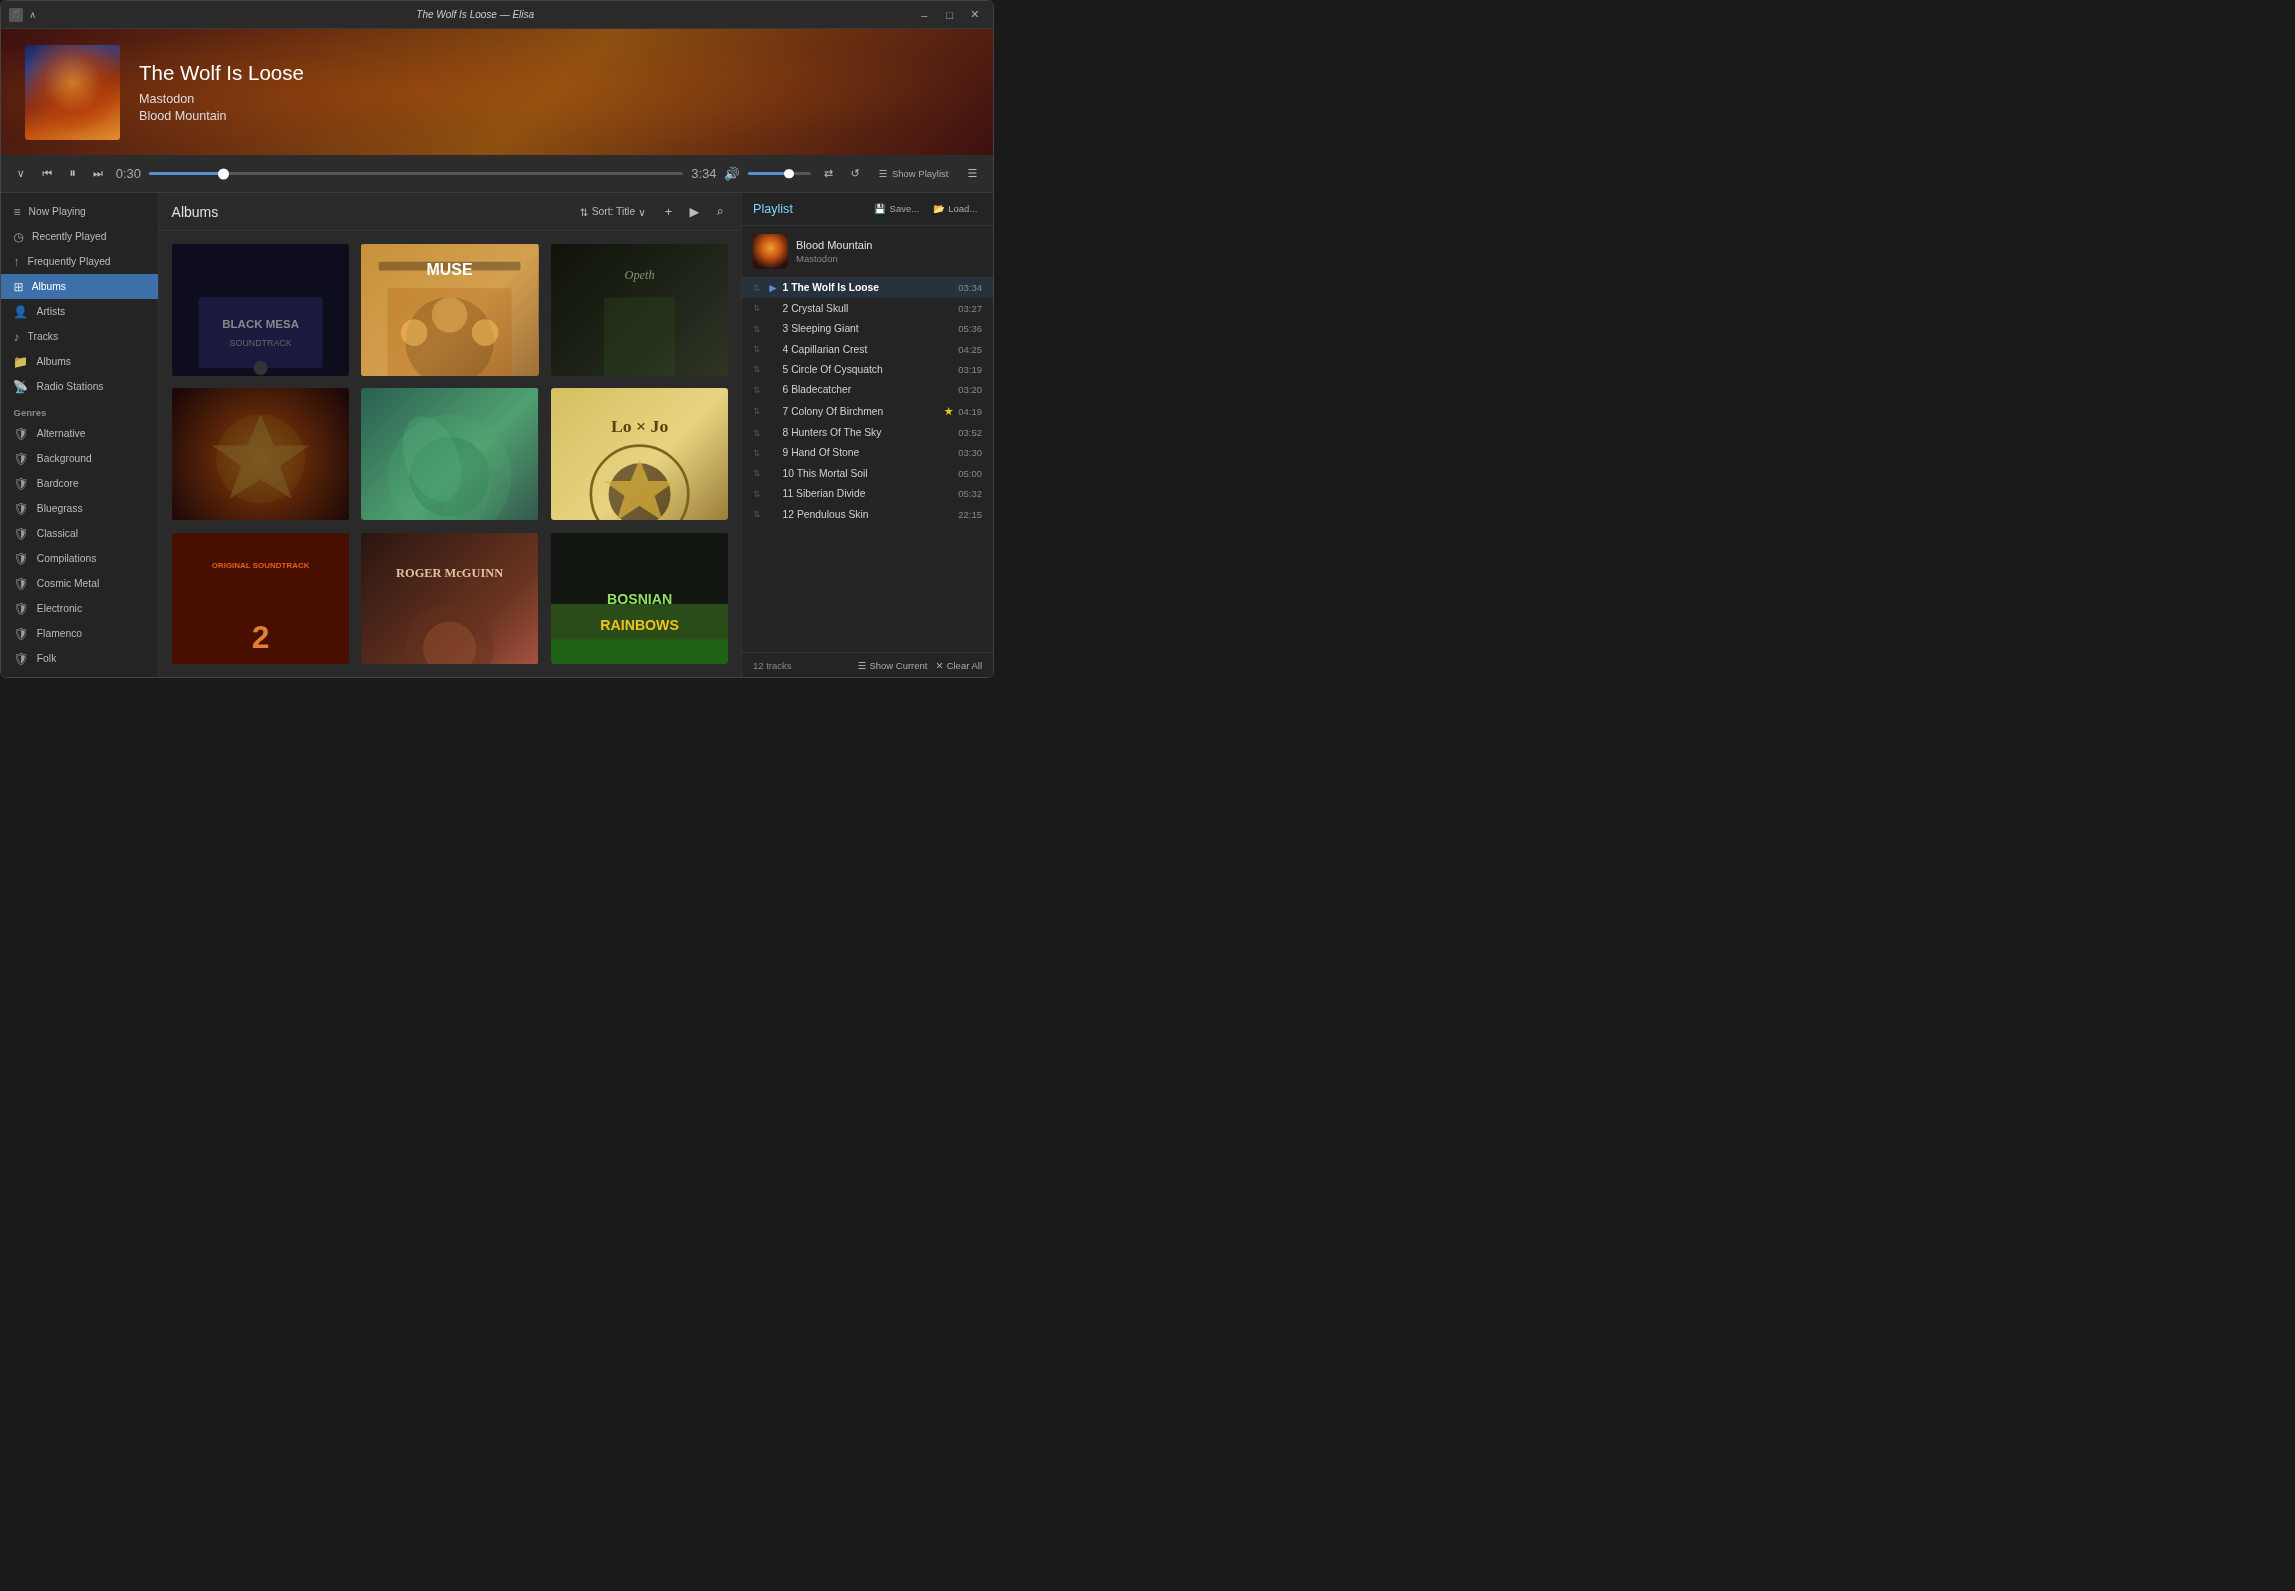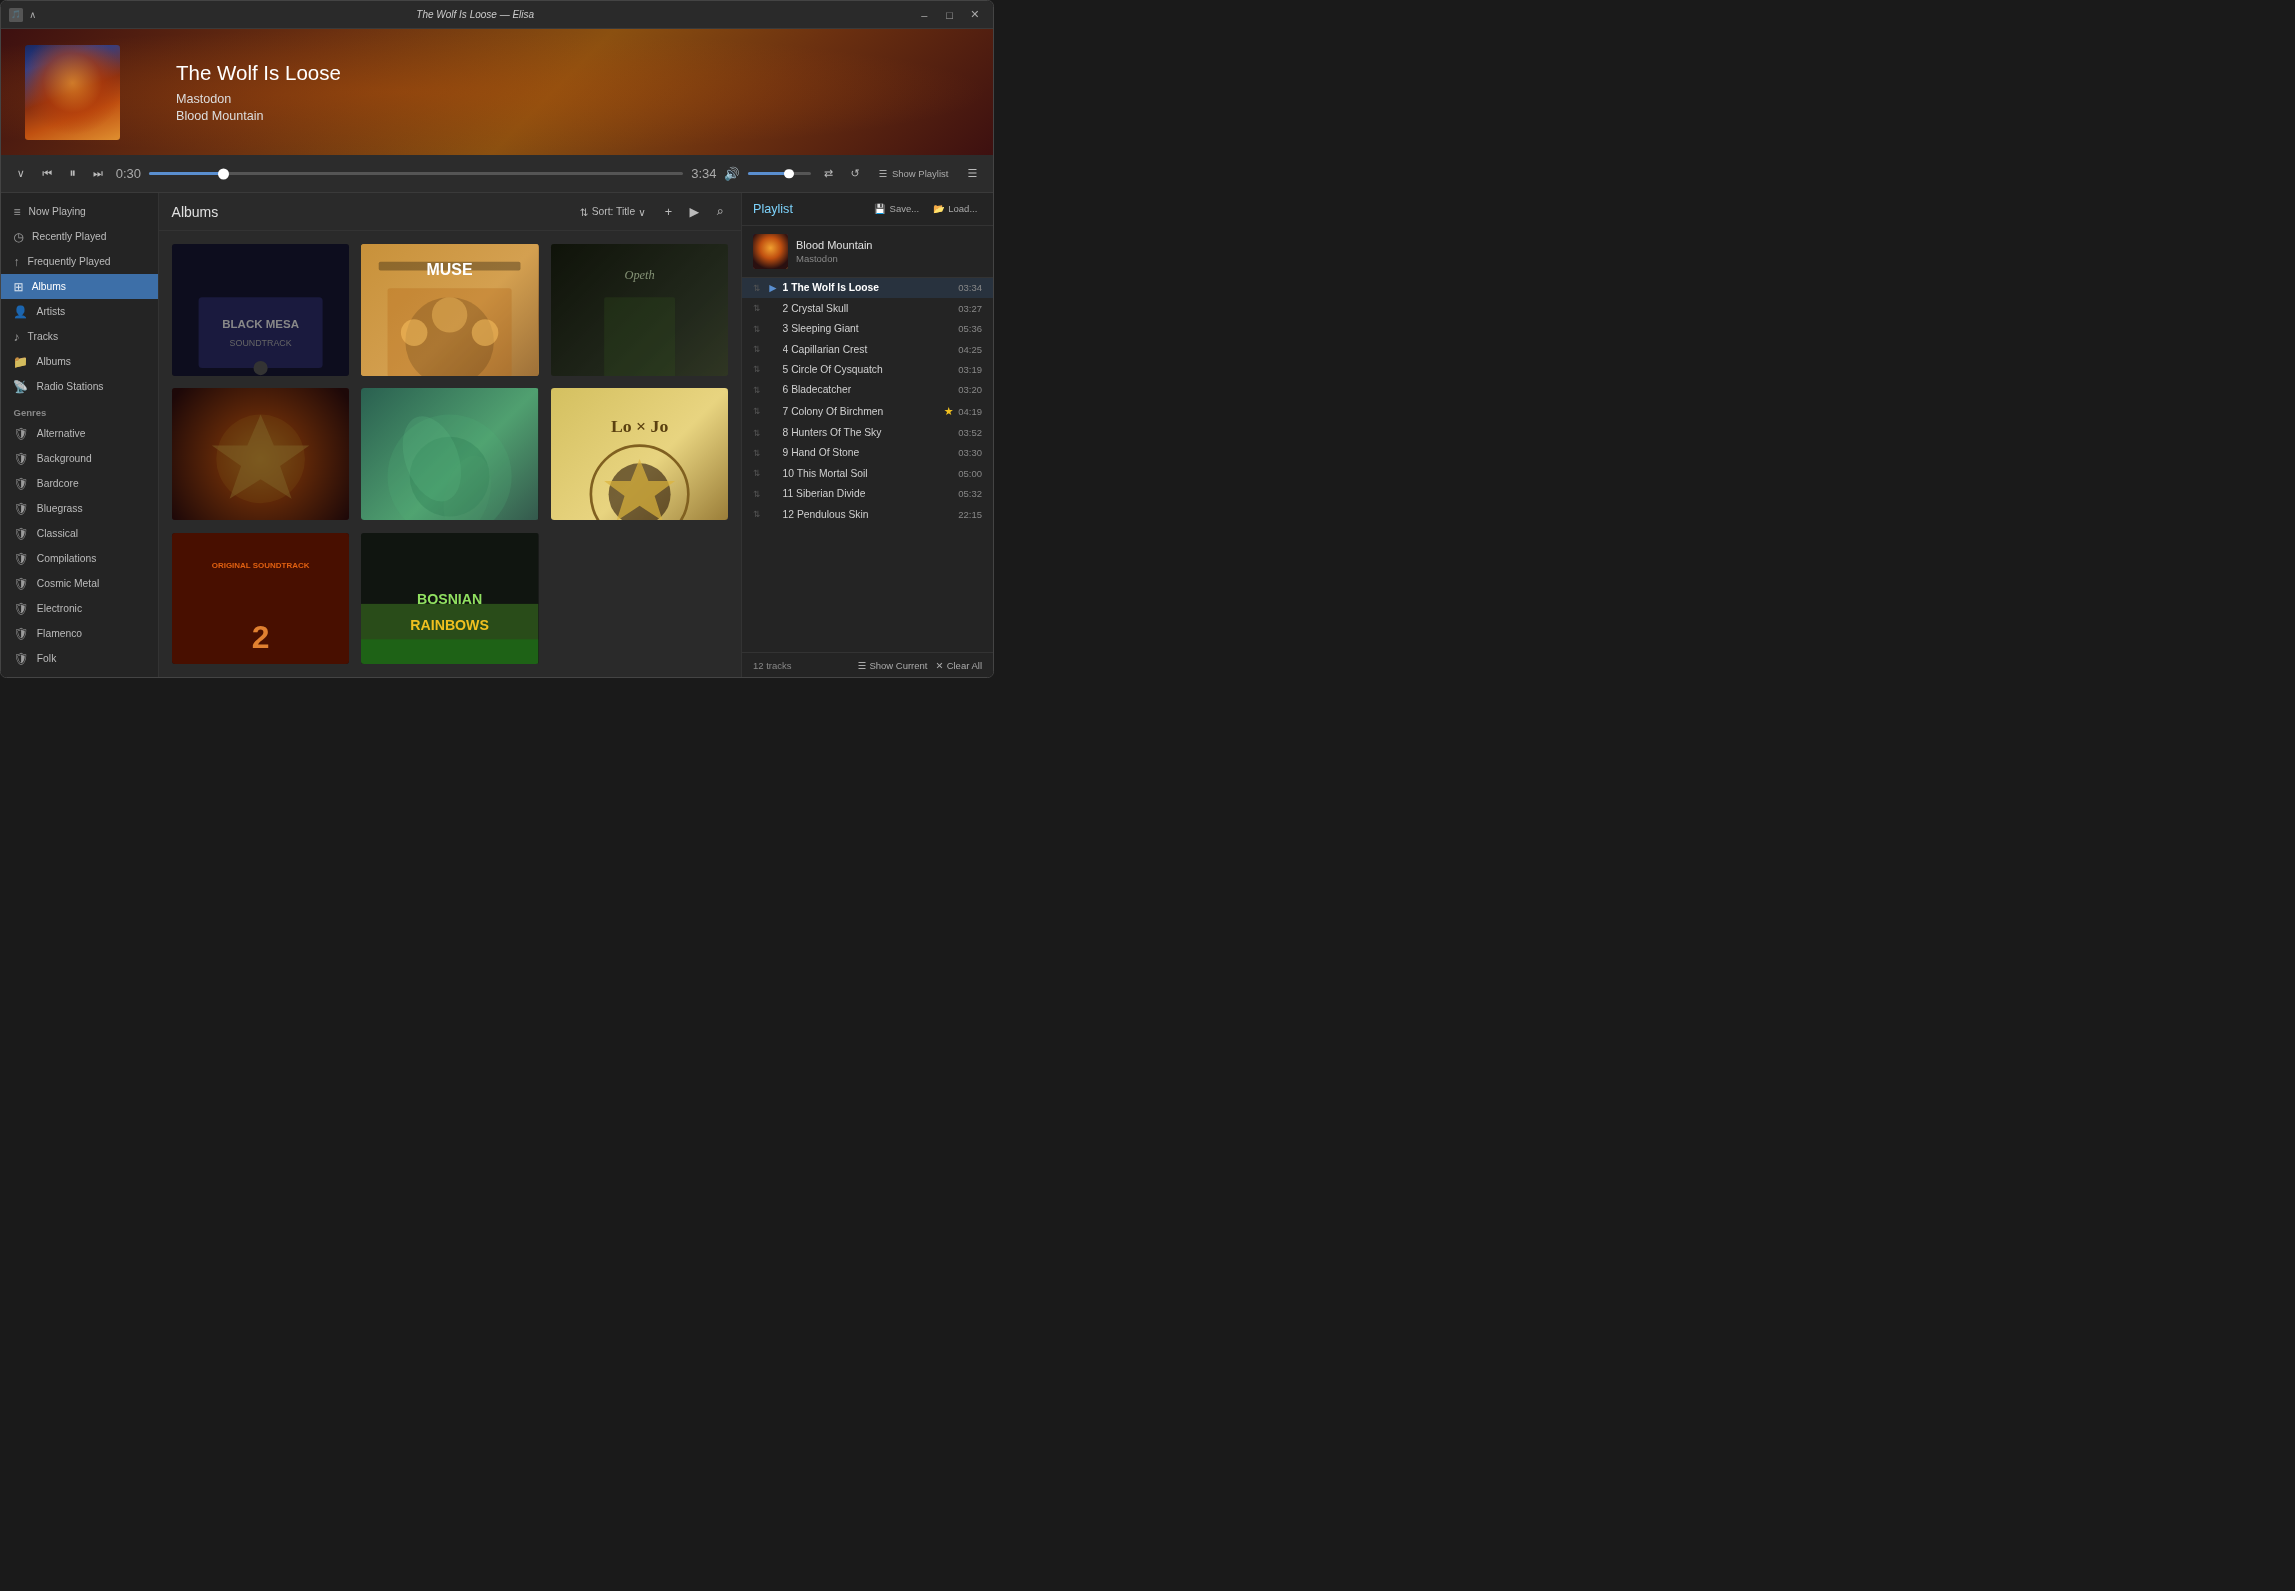--- a/index.html
+++ b/index.html
@@ -68,21 +68,20 @@
     
     .now-playing-header {
       background: linear-gradient(135deg, #3d1010 0%, #6b3010 30%, #8b5010 55%, #6b3010 75%, #3d1010 100%);
       height: 126px;
       display: flex;
       align-items: center;
       padding: 16px 24px;
       flex-shrink: 0;
       position: relative;
       overflow: hidden;
-      gap: 37px;
     }
     .now-playing-header::before {
       content: '';
       position: absolute;
       top: 0; left: 0; right: 0; bottom: 0;
       background: radial-gradient(ellipse at 40% 50%, rgba(180, 80, 10, 0.4) 0%, transparent 70%);
     }
     .album-art-main {
       width: 95px;
       height: 95px;
@@ -786,20 +785,42 @@
             <text x="100" y="160" text-anchor="middle" fill="#c06020" font-size="16" font-family="Arial" font-weight="bold">BORDERLANDS</text>
           </svg>
           <div class="album-overlay">
             
             
           </div>
         </div>
 
       </div>
 
+      <div class="album-card">
+        <div class="album-art">
+          <svg width="100%" height="100%" viewBox="0 0 200 200" preserveAspectRatio="xMidYMid slice" style="font-size:13px">
+            <defs>
+              <linearGradient id="roger-grad" x1="0%" y1="0%" x2="100%" y2="100%">
+                <stop offset="0%" style="stop-color:#2a1510"></stop>
+                <stop offset="60%" style="stop-color:#6a3520"></stop>
+                <stop offset="100%" style="stop-color:#c06050"></stop>
+              </linearGradient>
+            </defs>
+            <rect width="200" height="200" fill="url(#roger-grad)"></rect>
+            <text x="100" y="50" text-anchor="middle" fill="#e0c0a0" font-size="14" font-family="Georgia" font-weight="bold">ROGER McGUINN</text>
+            <circle cx="100" cy="130" r="50" fill="rgba(100,50,30,0.4)"></circle>
+            <circle cx="100" cy="130" r="30" fill="rgba(180,100,60,0.3)"></circle>
+          </svg>
+          <div class="album-overlay">
+            
+            
+          </div>
+        </div>
+
+      </div>
 
       <div class="album-card">
         <div class="album-art">
           <svg width="100%" height="100%" viewBox="0 0 200 200" preserveAspectRatio="xMidYMid slice" style="font-size:13px">
             <rect width="200" height="200" fill="#101510"></rect>
             <rect x="0" y="80" width="200" height="120" fill="rgba(80,160,40,0.4)"></rect>
             <text x="100" y="80" text-anchor="middle" fill="#90e060" font-size="16" font-family="Arial" font-weight="bold">BOSNIAN</text>
             <text x="100" y="110" text-anchor="middle" fill="#f0c020" font-size="16" font-family="Arial" font-weight="bold">RAINBOWS</text>
             <rect x="0" y="120" width="200" height="80" fill="rgba(20,120,20,0.5)"></rect>
           </svg>

